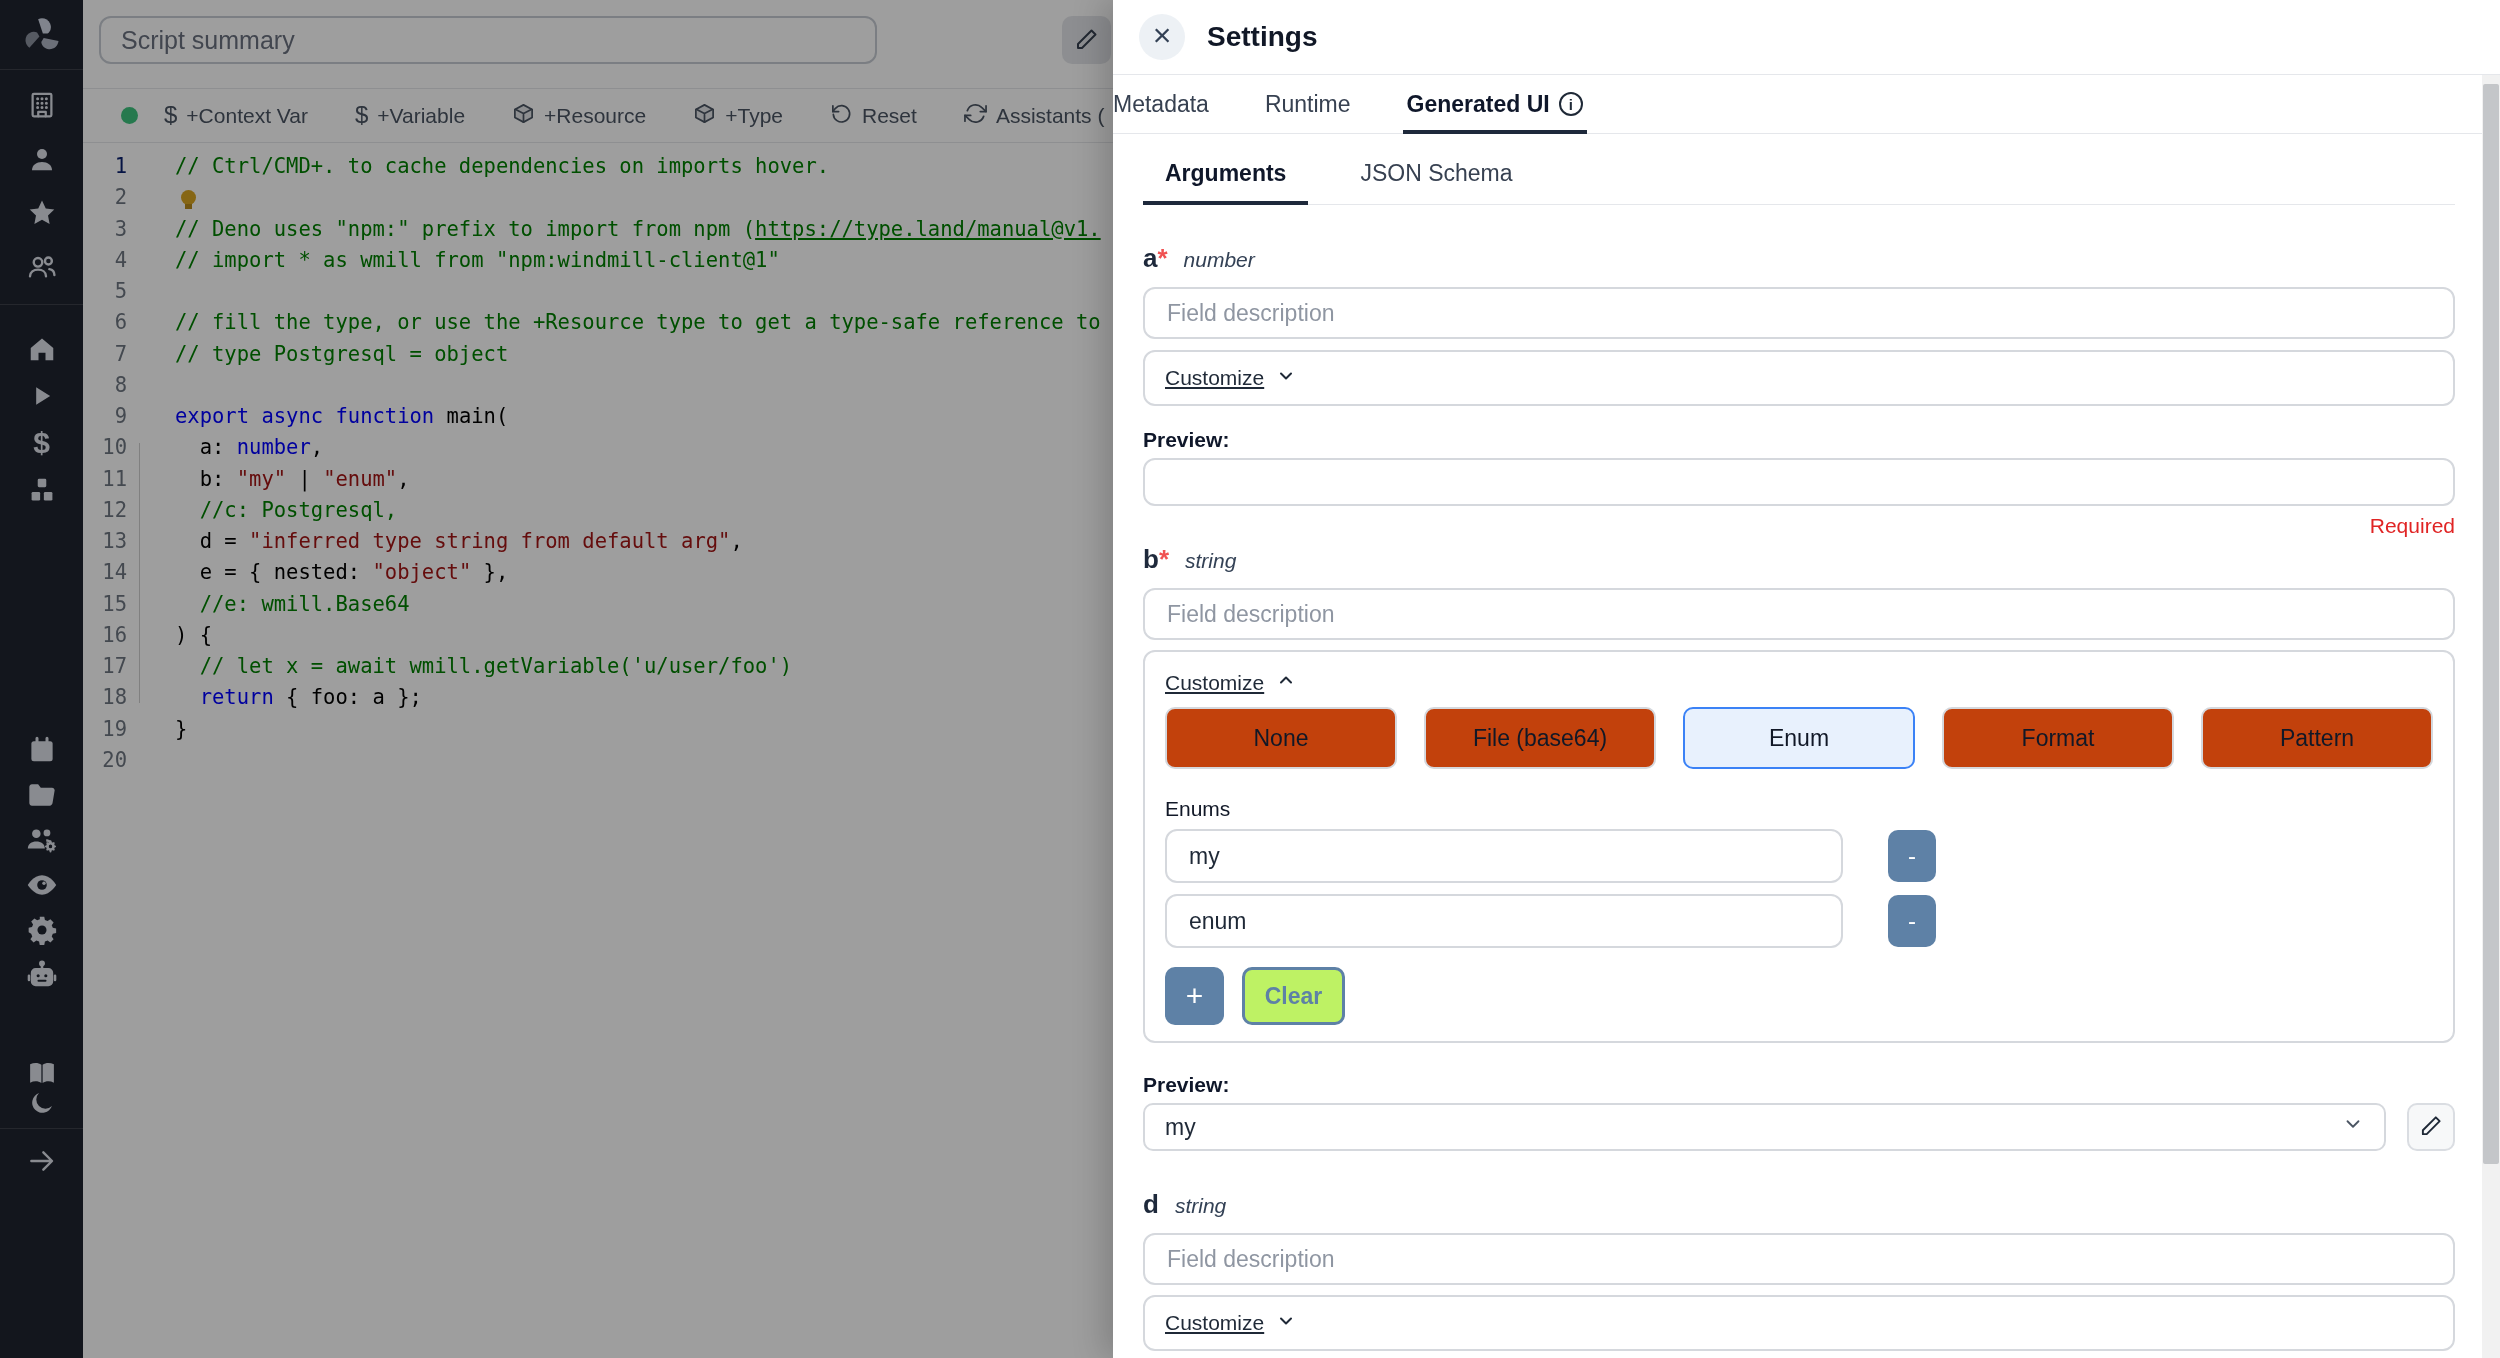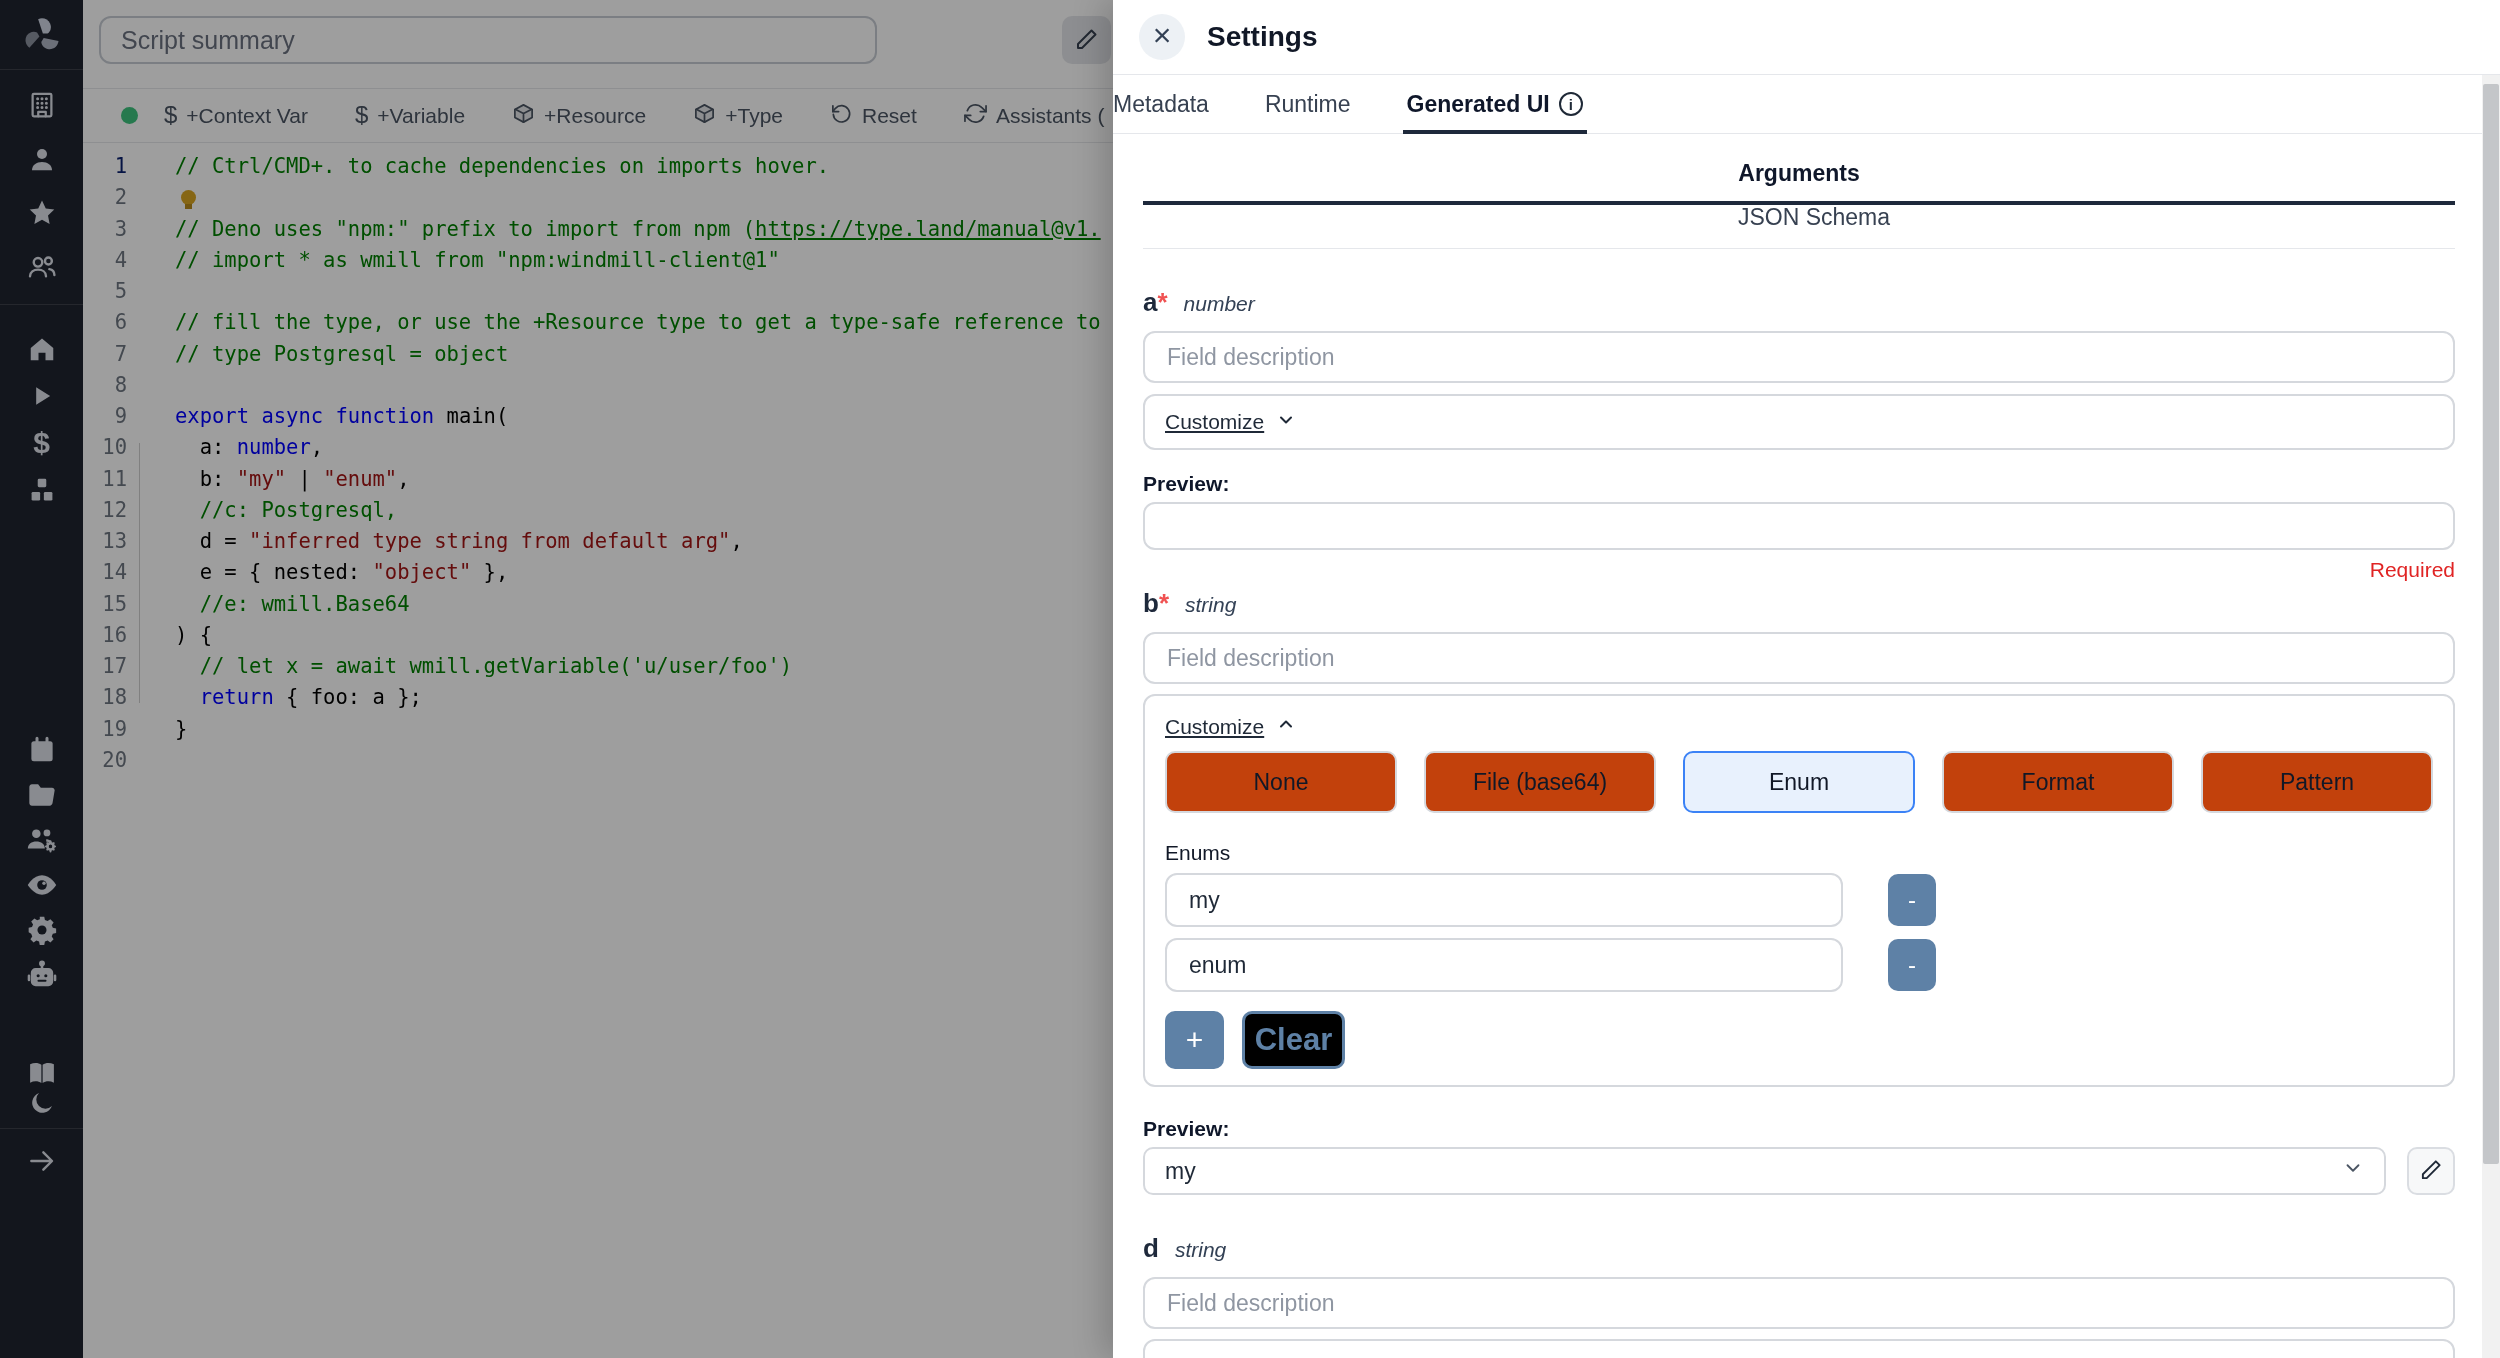--- a/index.html
+++ b/index.html
@@ -78,21 +78,21 @@
          position:relative; cursor:pointer; background:none; border:none; font-family:inherit; }
   .tab.active { color:#0f172a; font-weight:700; }
   .tab.active::after { content:""; position:absolute; left:-4px; right:-4px; bottom:-1px; height:4px;
                        background:#1e293b; }
   .info-icon { width:24px; height:24px; border:2px solid #1f2937; border-radius:50%; display:flex;
                align-items:center; justify-content:center; font-size:15px; font-weight:700;
                color:#1f2937; font-style:normal; }
 
   #content { position:absolute; top:134px; left:0; right:18px; bottom:0; padding:0 27px 0 30px;
              overflow:hidden; }
-  #subtabs { display:flex; border-bottom:1px solid #e5e7eb; margin-top:26px;flex-direction:column; }
+  #subtabs { display:flex; border-bottom:1px solid #e5e7eb; margin-top:26px; }
   .subtab { padding:0 22px 14px; font-size:23px; color:#374151; font-weight:400; background:none;
             border:none; border-bottom:4px solid transparent; margin-bottom:-1px; cursor:pointer;
             font-family:inherit; }
   .subtab.active { color:#0f172a; font-weight:700; border-bottom-color:#1e293b; }
   .subtab + .subtab { margin-left:30px; }
 
   .field-label { display:flex; align-items:baseline; gap:16px; margin-top:38px; line-height:30px; }
   .fname { font-size:26px; font-weight:700; color:#1e293b; }
   .req { color:#f05252; font-size:26px; font-weight:700; }
   .ftype { font-size:21px; font-style:italic; color:#334155; }
@@ -121,22 +121,22 @@
   .variant-btn.selected { background:#e8f1fd; border-color:#3b82f6; }
   .enums-label { font-size:21px; font-weight:500; color:#111827; margin-top:28px; }
   .enum-row { display:flex; align-items:center; gap:45px; }
   .enum-row.first { margin-top:8px; } .enum-row.next { margin-top:11px; }
   .enum-input { width:678px; height:54px; }
   .minus-btn { width:48px; height:52px; background:#5e81a6; color:#fff; border:none; border-radius:10px;
                font-size:24px; display:flex; align-items:center; justify-content:center; cursor:pointer; }
   .addclear-row { display:flex; align-items:center; margin-top:19px; }
   .add-btn { width:59px; height:58px; background:#5e81a6; color:#fff; border:none; border-radius:10px;
              font-size:30px; display:flex; align-items:center; justify-content:center; cursor:pointer; }
-  .clear-btn { width:103px; height:58px; margin-left:18px; background:#000000; border:3px solid #5e81a6;
-               border-radius:10px; color:#5e81a6; font-size:31px; font-weight:700; cursor:pointer;
+  .clear-btn { width:103px; height:58px; margin-left:18px; background:#bef264; border:3px solid #5e81a6;
+               border-radius:10px; color:#5e81a6; font-size:23px; font-weight:700; cursor:pointer;
                font-family:inherit; }
 
   .select-row { display:flex; align-items:center; gap:21px; margin-top:6px; }
   .select-box { flex:1; height:48px; border:2px solid #d5d8dd; border-radius:10px; display:flex;
                 align-items:center; justify-content:space-between; padding:0 20px; font-size:23px;
                 color:#1f2937; background:#fff; cursor:pointer; }
   .select-box svg { color:#4b5563; }
   .pencil-btn { width:48px; height:48px; border:2px solid #dadde2; background:#f7f8f9; border-radius:10px;
                 display:flex; align-items:center; justify-content:center; color:#1f2937; cursor:pointer; }
 

